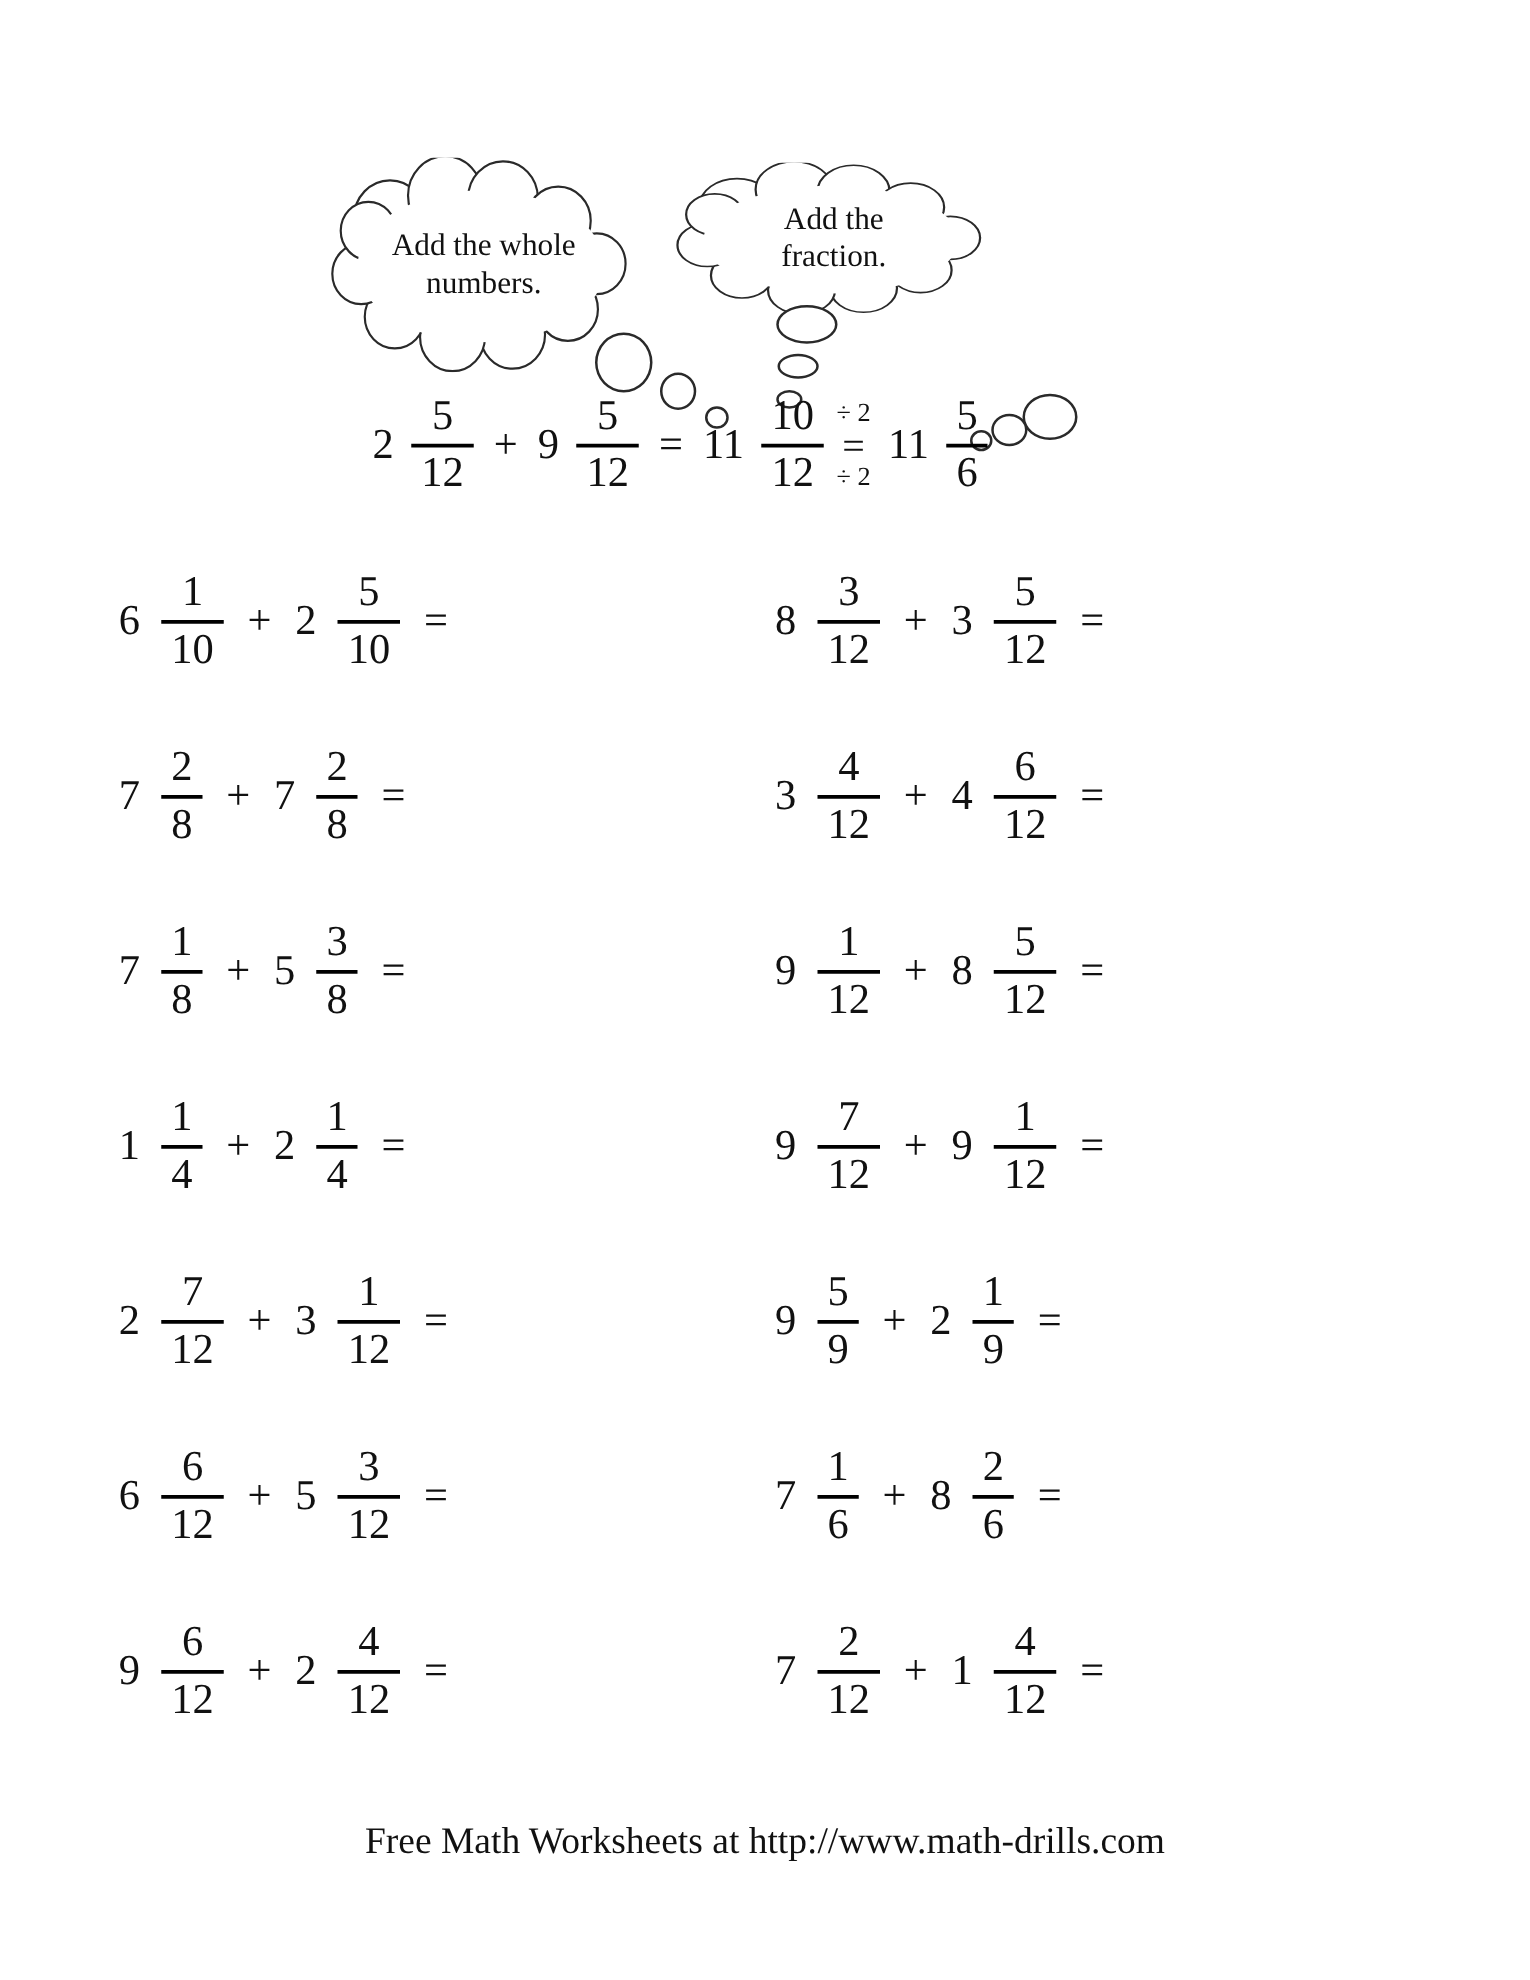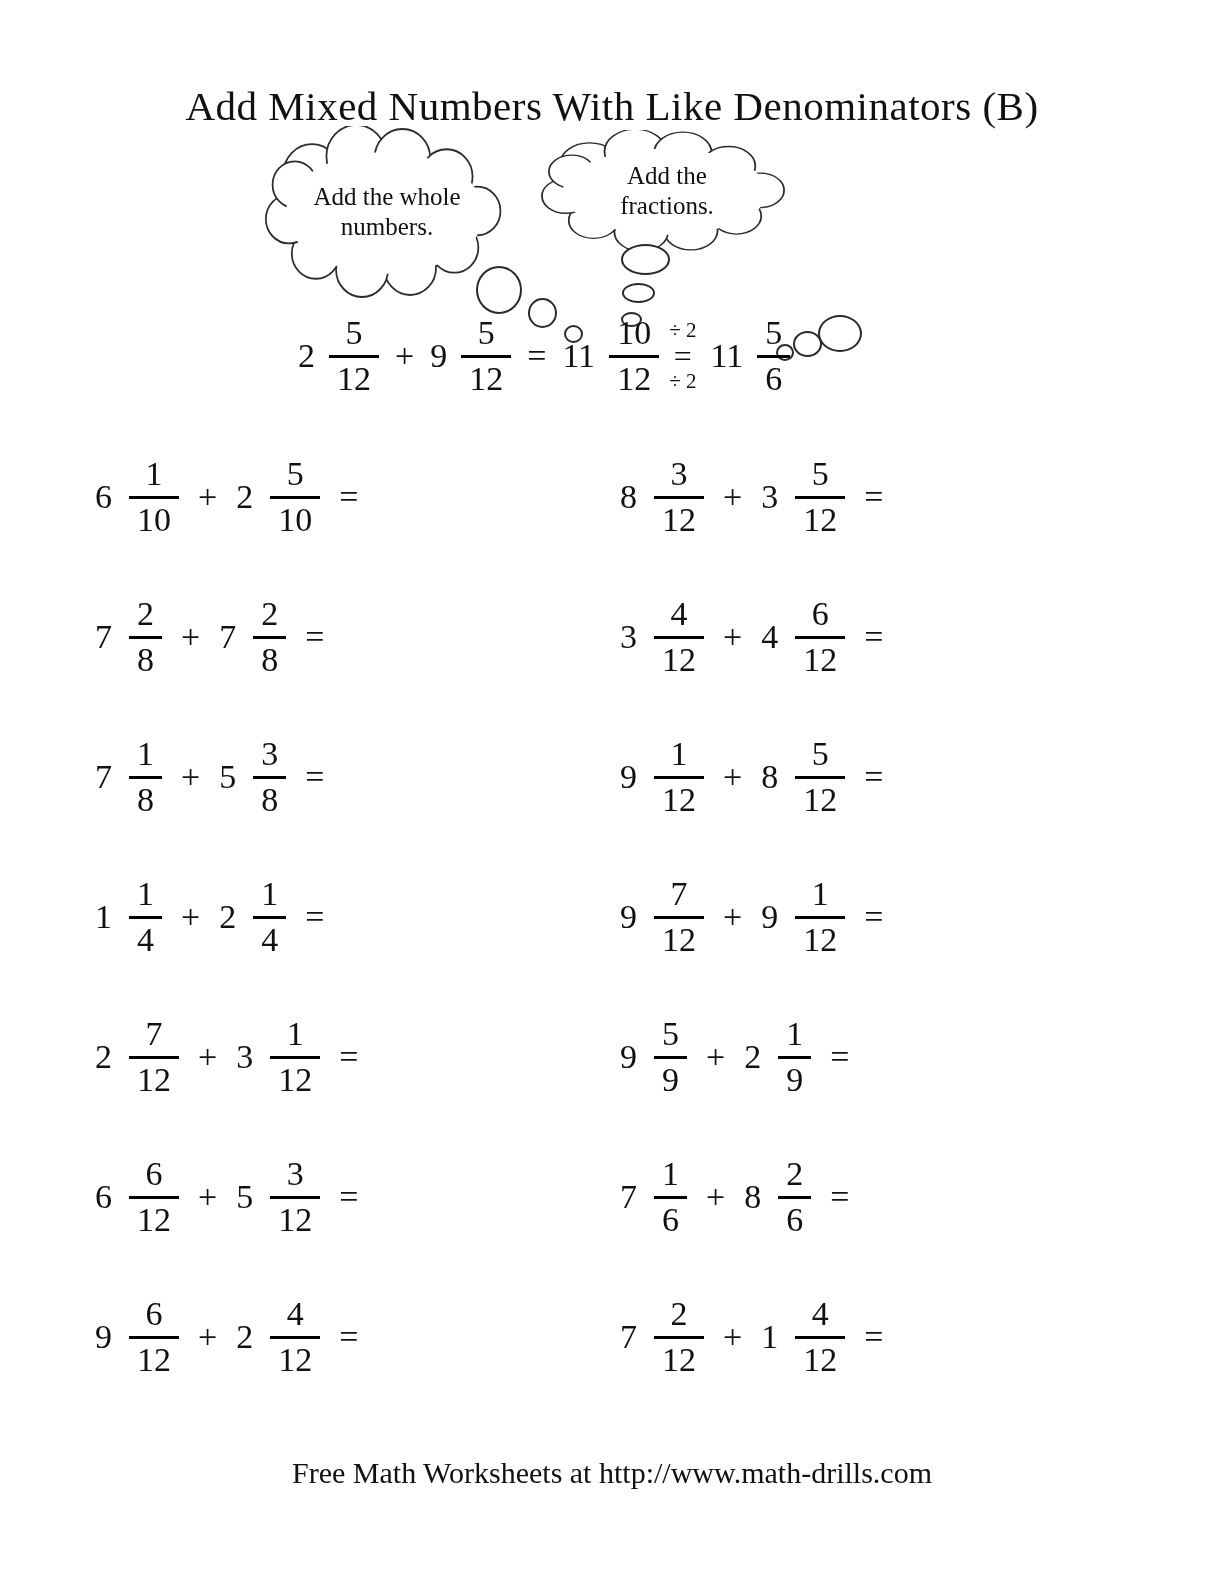--- a/index.html
+++ b/index.html
@@ -77,37 +77,36 @@
         <circle cx="154" cy="140" r="27"></circle>
         <circle cx="104" cy="142" r="27"></circle>
         <circle cx="56" cy="126" r="25"></circle>
         <circle cx="28" cy="92" r="24"></circle>
         <circle cx="34" cy="58" r="23"></circle>
       </g>
       <ellipse cx="128" cy="86" rx="103" ry="60" fill="#ffffff"></ellipse>
     </symbol>
   </svg>
 
-  <div class="title">Add Mixed Numbers With Like Denominators (B)</div>
 
   <div class="cloud" style="left:262px;top:126px;width:250px;height:172px;">
     <svg viewBox="0 0 260 170" preserveAspectRatio="none">
       <use href="#cloudShape" xlink:href="#cloudShape"></use>
     </svg>
     <div class="cloud-text">
       <span style="width:180px;">Add the whole numbers.</span>
     </div>
   </div>
 
   <div class="cloud" style="left:538px;top:130px;width:258px;height:122px;">
     <svg viewBox="0 0 260 170" preserveAspectRatio="none">
       <use href="#cloudShape" xlink:href="#cloudShape"></use>
     </svg>
     <div class="cloud-text">
-      <span style="width:120px;">Add the fractions.</span>
+      <span style="width:120px;">Add the fraction.</span>
     </div>
   </div>
 
 
   <div class="bubble" style="left:476px;top:266px;width:42px;height:44px;"></div>
   <div class="bubble" style="left:528px;top:298px;width:25px;height:26px;"></div>
   <div class="bubble" style="left:564px;top:325px;width:15px;height:14px;"></div>
 
   <div class="bubble" style="left:621px;top:244px;width:45px;height:27px;"></div>
   <div class="bubble" style="left:622px;top:283px;width:29px;height:16px;"></div>

